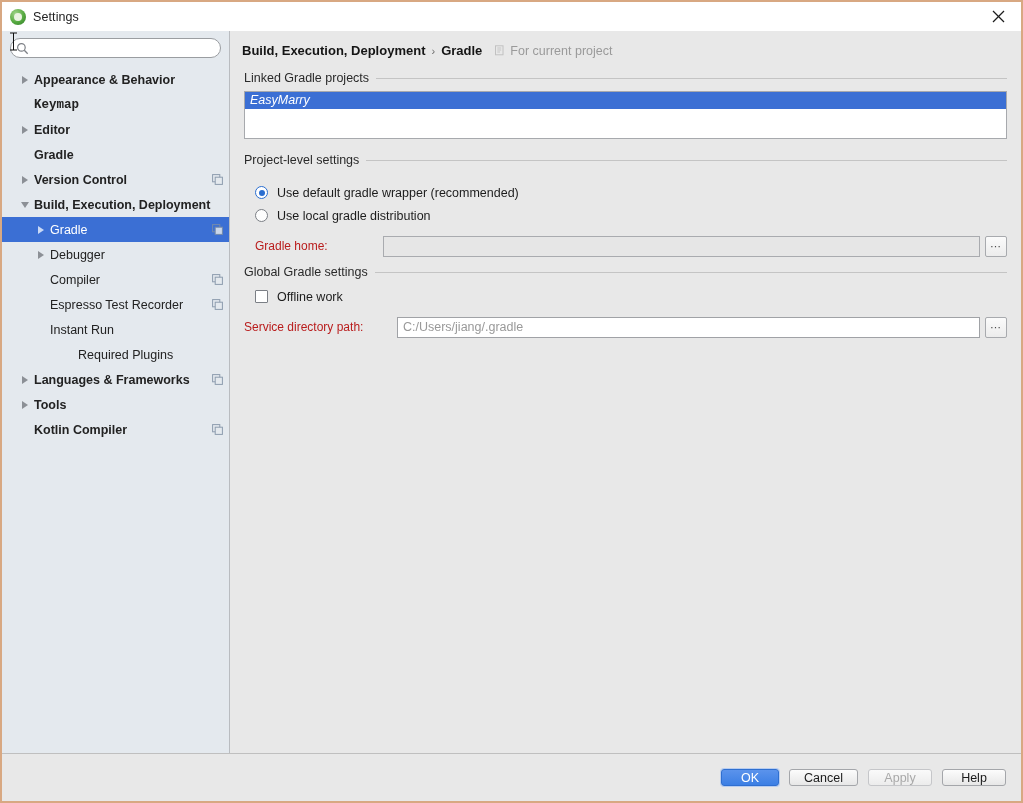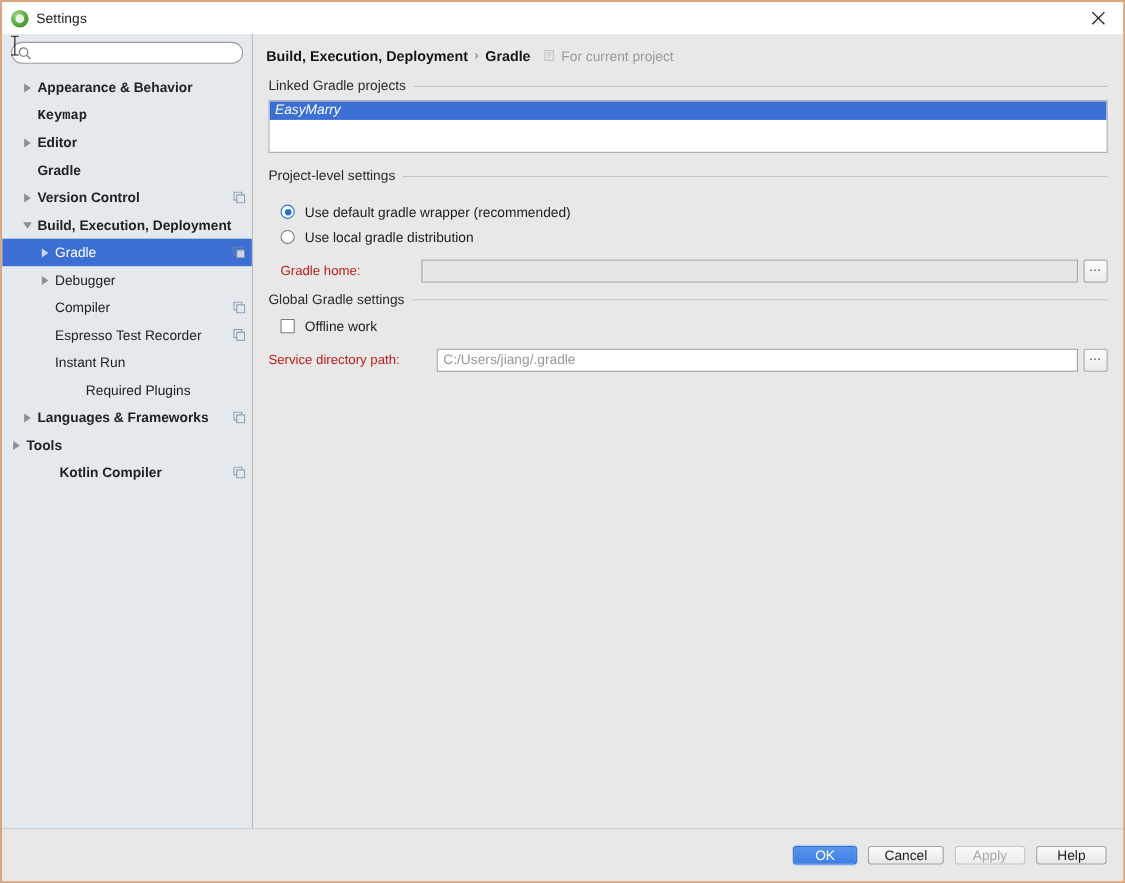--- a/index.html
+++ b/index.html
@@ -533,28 +533,28 @@
             <span class="twisty">
               <span class="twisty-ar"></span>
             </span>
             <span class="tree-label bold">Languages &amp; Frameworks</span>
             <span class="spacer"></span>
             <svg class="copy-icon" viewBox="0 0 11 11">
               <rect x="0.6" y="0.6" width="7.2" height="7.2" fill="none" stroke="#7e8fa3" stroke-width="1"></rect>
               <rect x="3.2" y="3.2" width="7.2" height="7.2" fill="#e4e9ee" stroke="#7e8fa3" stroke-width="1"></rect>
             </svg>
           </div>
-          <div class="tree-row" style="padding-left: 4px;">
+          <div class="tree-row" style="padding-left: 14px;">
             <span class="twisty">
               <span class="twisty-ar"></span>
             </span>
             <span class="tree-label bold">Tools</span>
             <span class="spacer"></span>
           </div>
-          <div class="tree-row" style="padding-left: 14px; gap: 20px;">
+          <div class="tree-row" style="padding-left: 14px;">
             <span class="twisty"></span>
             <span class="tree-label bold">Kotlin Compiler</span>
             <span class="spacer"></span>
             <svg class="copy-icon" viewBox="0 0 11 11">
               <rect x="0.6" y="0.6" width="7.2" height="7.2" fill="none" stroke="#7e8fa3" stroke-width="1"></rect>
               <rect x="3.2" y="3.2" width="7.2" height="7.2" fill="#e4e9ee" stroke="#7e8fa3" stroke-width="1"></rect>
             </svg>
           </div>
         </div>
     </div>

